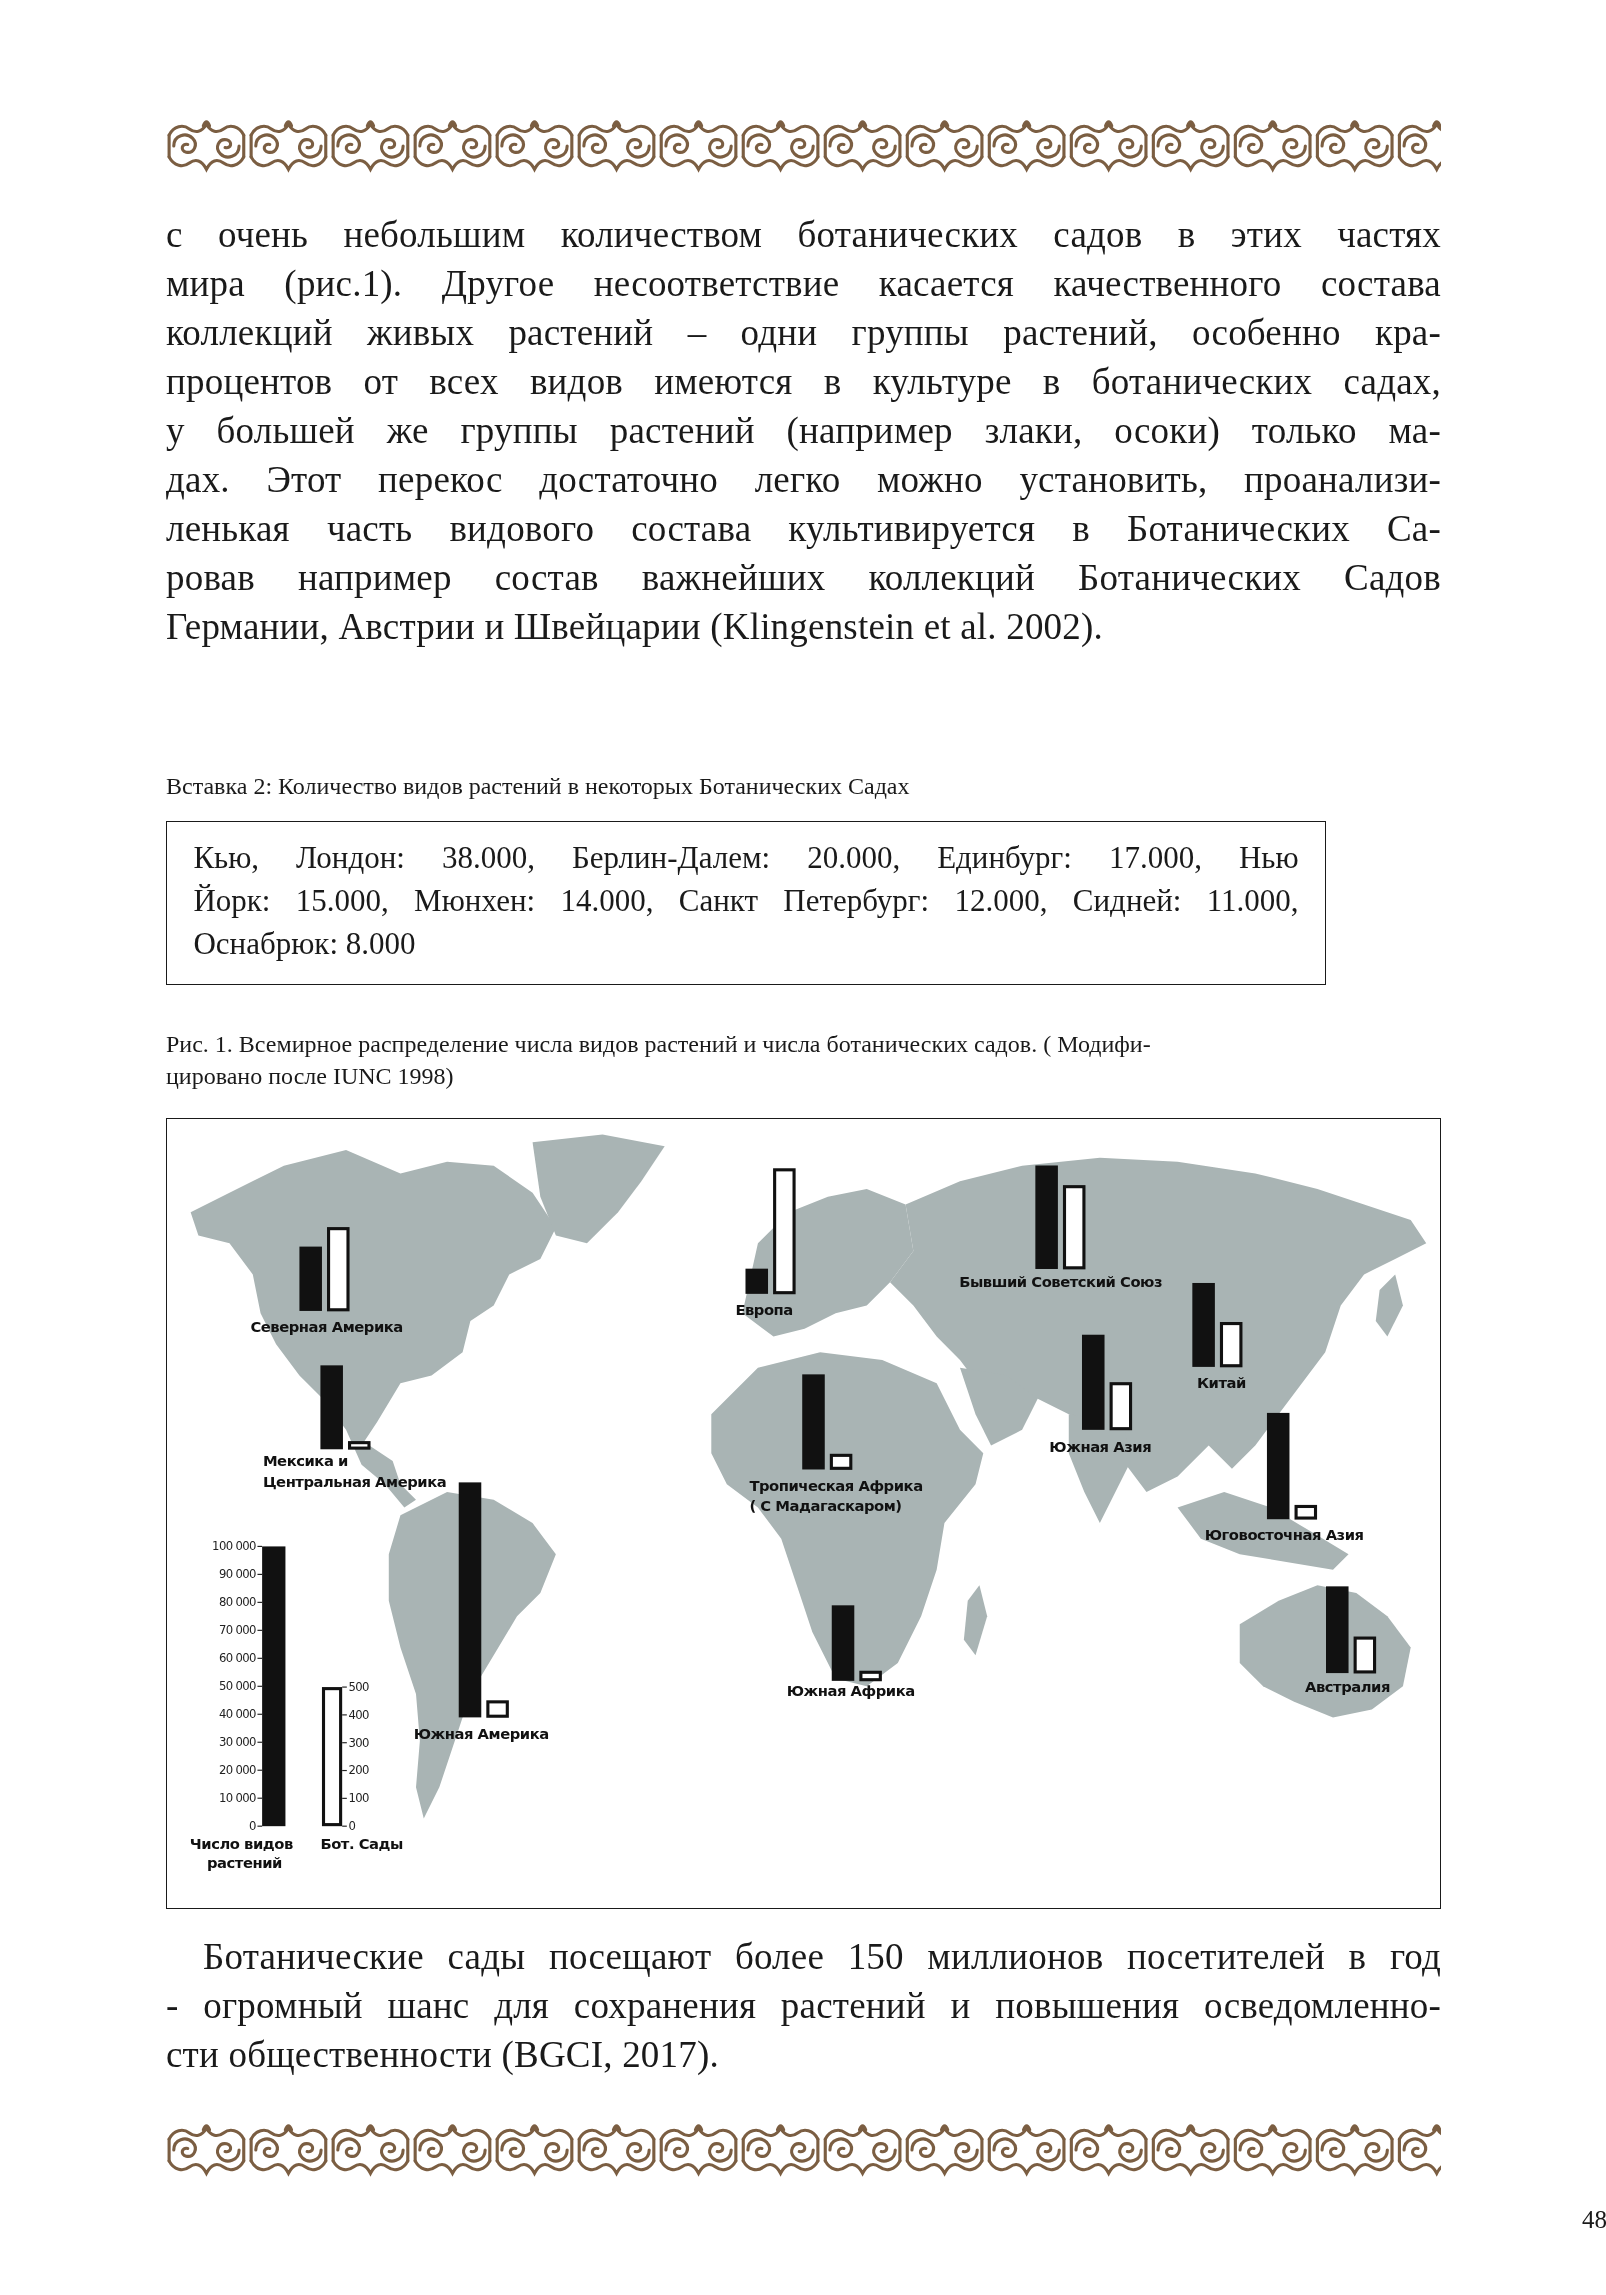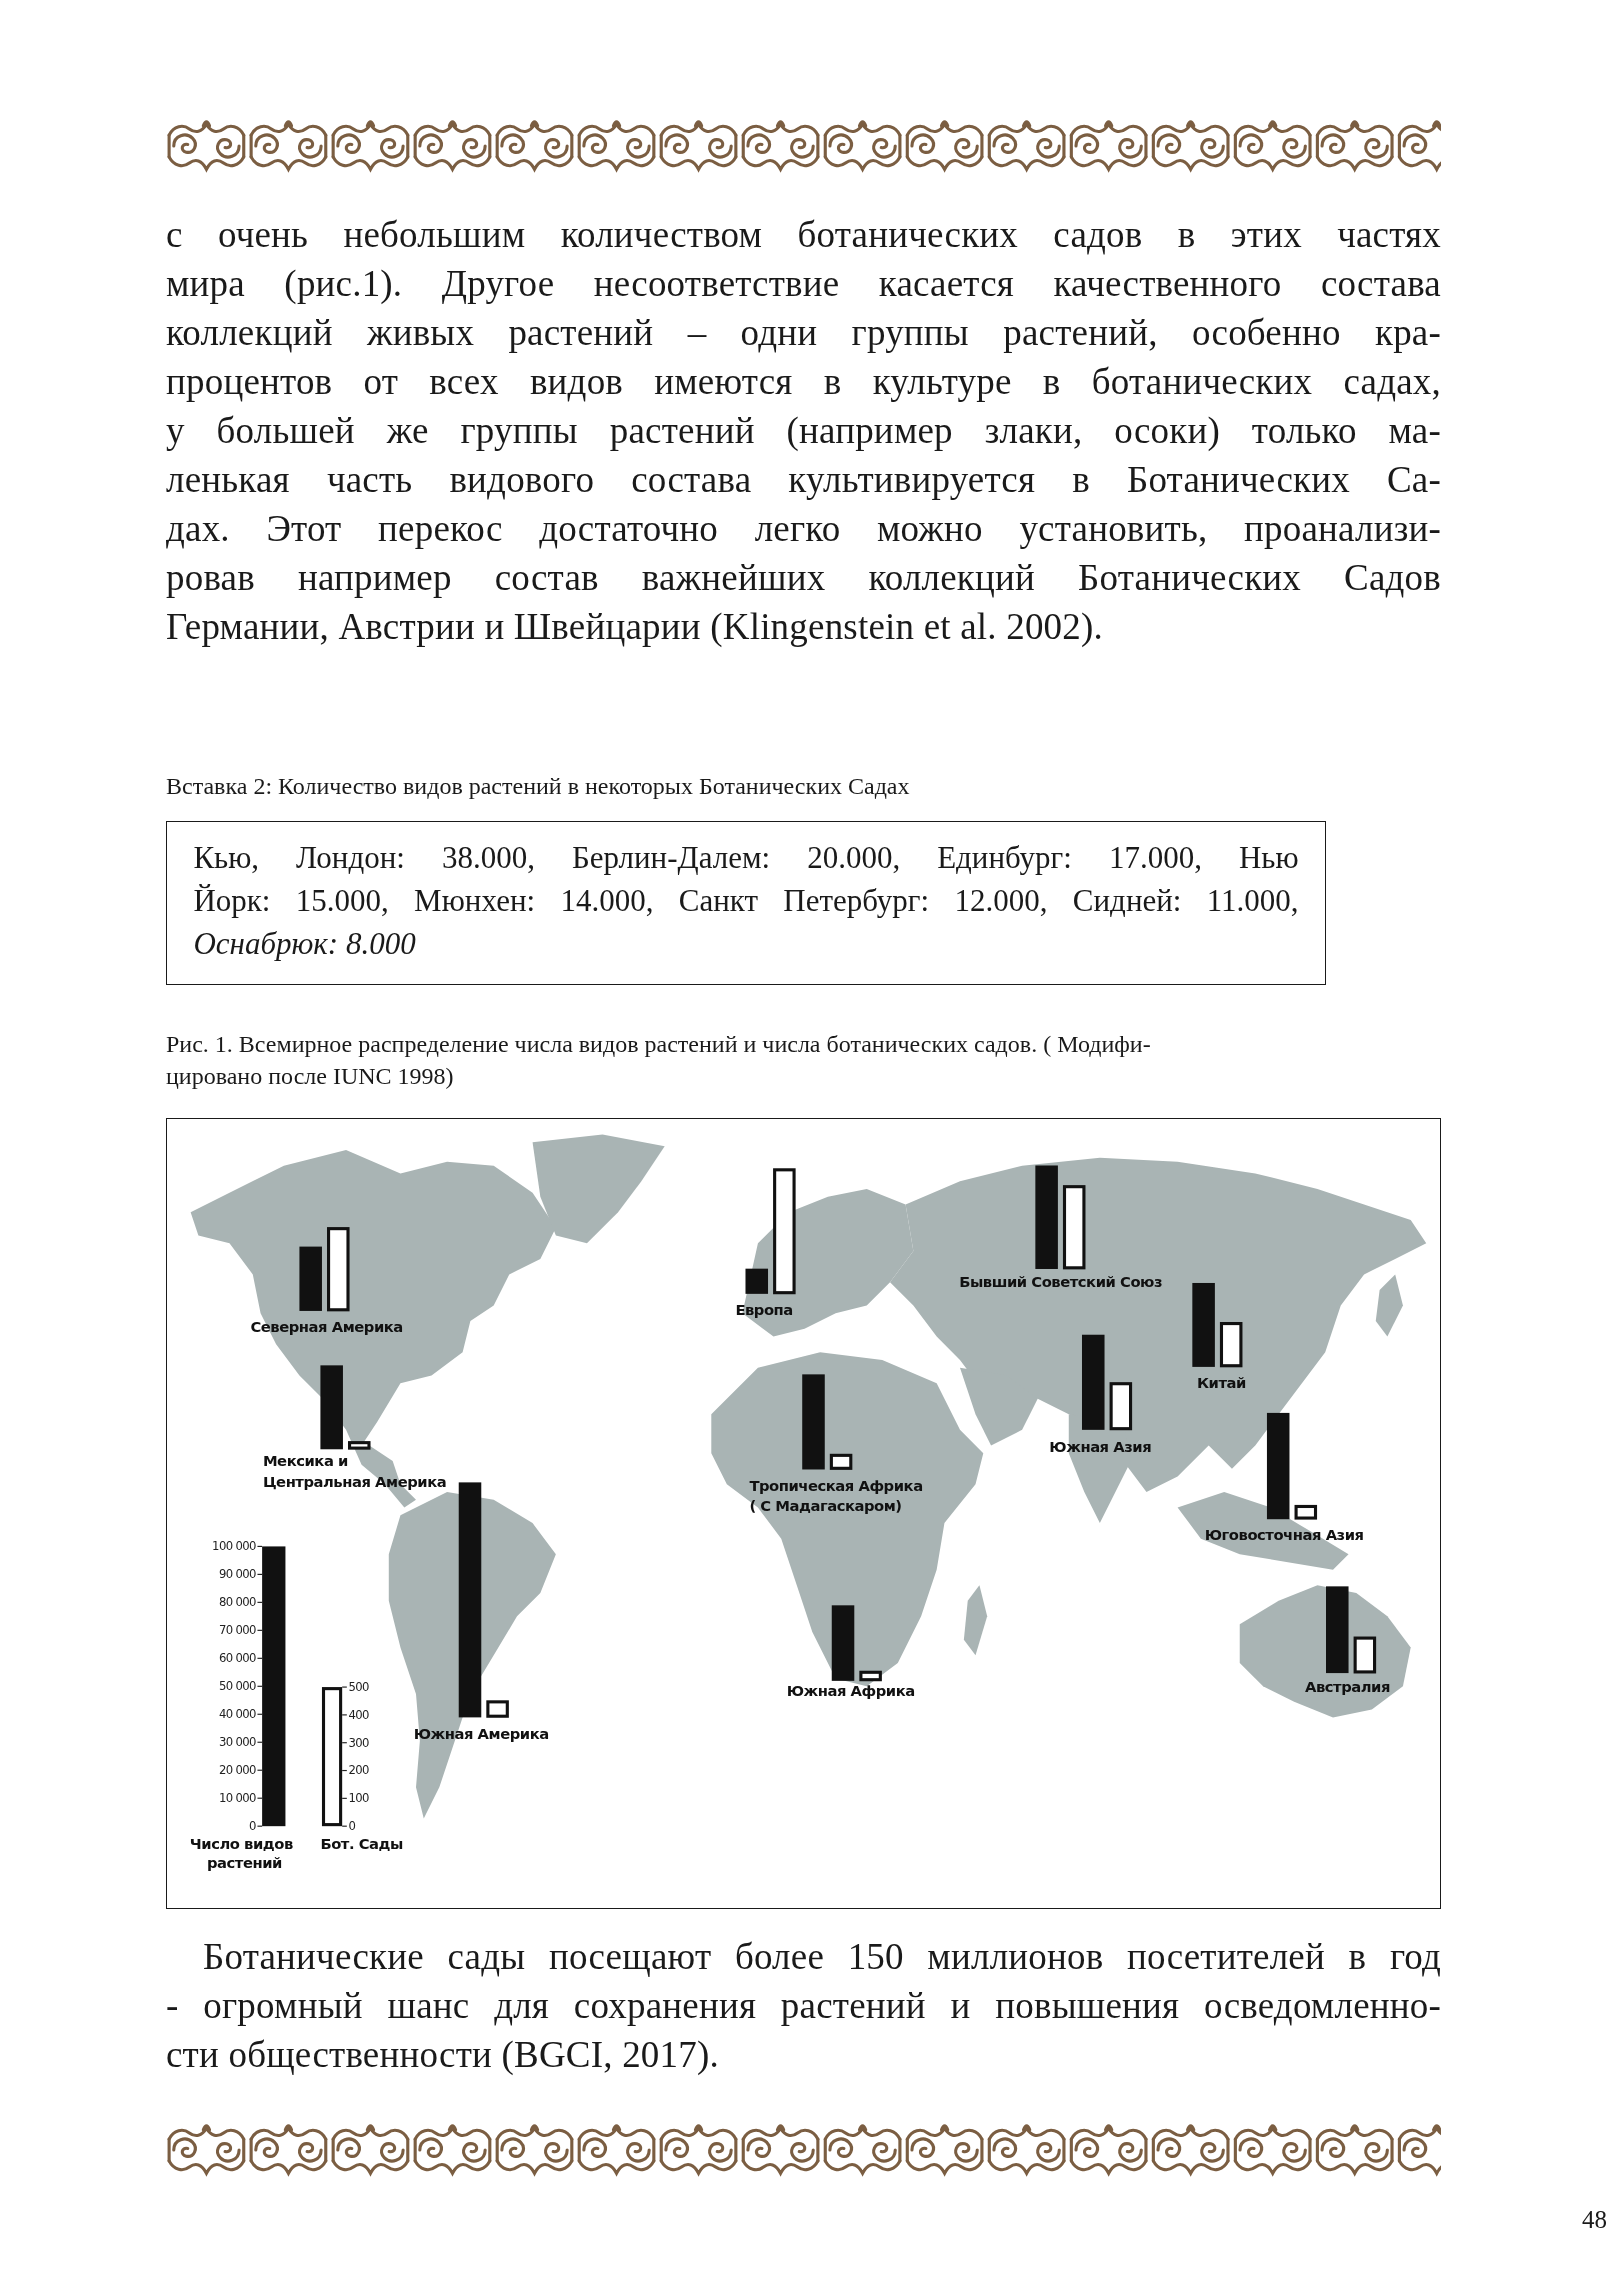--- a/index.html
+++ b/index.html
@@ -8,21 +8,21 @@
   .ornament { position:absolute; left:166px; width:1275px; height:56px; }
   .para { position:absolute; left:166px; width:1275px; font-size:37px; line-height:49px;
           text-align:justify; letter-spacing:0.2px; }
   .para .line { display:block; text-align:justify; text-align-last:justify; white-space:nowrap; }
   .para .line.last { text-align-last:left; }
   .caption { position:absolute; left:166px; width:1275px; font-size:24px; line-height:32px; }
   .inset { position:absolute; left:166px; top:821px; width:1160px; height:164px;
            border:1.6px solid #1a1a1a; box-sizing:border-box; }
   .inset .txt { position:absolute; left:26.4px; right:26.4px; top:14px; font-size:31px; line-height:43px; }
   .inset .line { display:block; text-align:justify; text-align-last:justify; white-space:nowrap; }
-  .inset .line.last { text-align-last:left;font-style:italic; }
+  .inset .line.last { text-align-last:left; }
   .figure { position:absolute; left:166px; top:1118px; width:1275px; height:791px;
             border:1.6px solid #1a1a1a; box-sizing:border-box; overflow:hidden; }
   #map { position:absolute; left:0; top:0; }
   .maplabel { font-family:"DejaVu Sans","Liberation Sans",sans-serif; font-weight:bold;
               font-size:19px; fill:#111; letter-spacing:-0.6px; }
   .ticklabel { font-family:"DejaVu Sans","Liberation Sans",sans-serif; font-size:15px; fill:#222; letter-spacing:-0.8px; }
   .pagenum { position:absolute; left:0; width:1607px; top:2206px; text-align:right; font-size:25px; }
 </style>
 </head>
 <body>
@@ -157,22 +157,22 @@
       <path d="M4,22 L4,50 M100,22 L100,50" fill="none" stroke="#7b5e42" stroke-width="4" stroke-linecap="round"></path>
     </g>
   </svg>
 
 <div class="para" style="top:210px">
   <span class="line">с очень небольшим количеством ботанических садов в этих частях</span>
   <span class="line">мира (рис.1). Другое несоответствие касается качественного состава</span>
   <span class="line">коллекций живых растений – одни группы растений, особенно кра-</span>
   <span class="line">процентов от всех видов имеются в культуре в ботанических садах,</span>
   <span class="line">у большей же группы растений (например злаки, осоки) только ма-</span>
+  <span class="line">дах. Этот перекос достаточно легко можно установить, проанализи-</span>
   <span class="line">ленькая часть видового состава культивируется в Ботанических Са-</span>
-  <span class="line">дах. Этот перекос достаточно легко можно установить, проанализи-</span>
   <span class="line">ровав например состав важнейших коллекций Ботанических Садов</span>
   <span class="line last">Германии, Австрии и Швейцарии (Klingenstein et al. 2002).</span>
 </div>
 
 <div class="caption" style="top:770px">Вставка 2: Количество видов растений в некоторых Ботанических Садах</div>
 
 <div class="inset">
   <div class="txt">
     <span class="line">Кью, Лондон: 38.000, Берлин-Далем: 20.000, Единбург: 17.000, Нью</span>
     <span class="line">Йорк: 15.000, Мюнхен: 14.000, Санкт Петербург: 12.000, Сидней: 11.000,</span>

